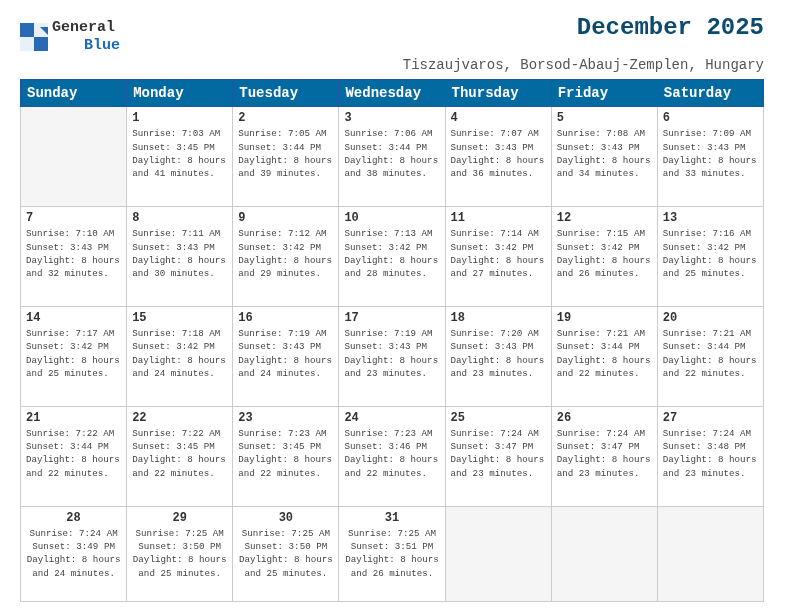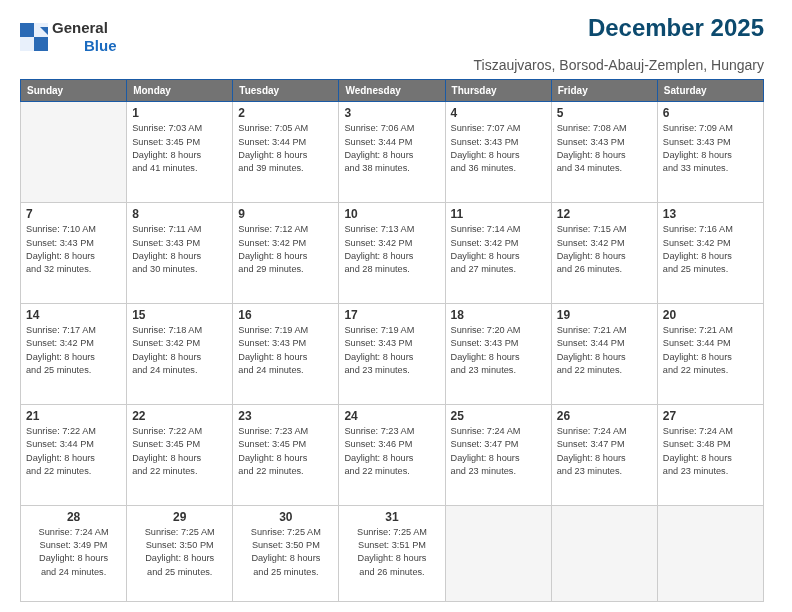--- a/index.html
+++ b/index.html
@@ -9,20 +9,21 @@
       font-family: Arial, sans-serif;
       background: #fff;
       overflow: hidden;
     }
     .page {
       width: 784px;
       height: 612px;
       padding: 15px 20px 10px 20px;
       display: flex;
       flex-direction: column;
+      font-family: Liberation Mono, monospace;
     }
     .header {
       display: flex;
       justify-content: space-between;
       align-items: flex-start;
       margin-bottom: 6px;
     }
     .logo {
       display: flex;
       align-items: center;
@@ -59,25 +60,25 @@
       margin-top: 16px;
     }
     .calendar {
       flex: 1;
       border: 1px solid #ccc;
       border-collapse: collapse;
       width: 100%;
       table-layout: fixed;
     }
     .calendar th {
-      background: #737373;
+      background: #0369a1;
       color: #fff;
       text-align: left;
       padding: 5px 6px;
-      font-size: 10px;
+      font-size: 14px;
       font-weight: bold;
       border: 1px solid #1a5aa5;
     }
     .calendar td {
       vertical-align: top;
       padding: 4px 5px;
       border: 1px solid #ccc;
       height: 82px;
       font-size: 9.5px;
       color: #333;

